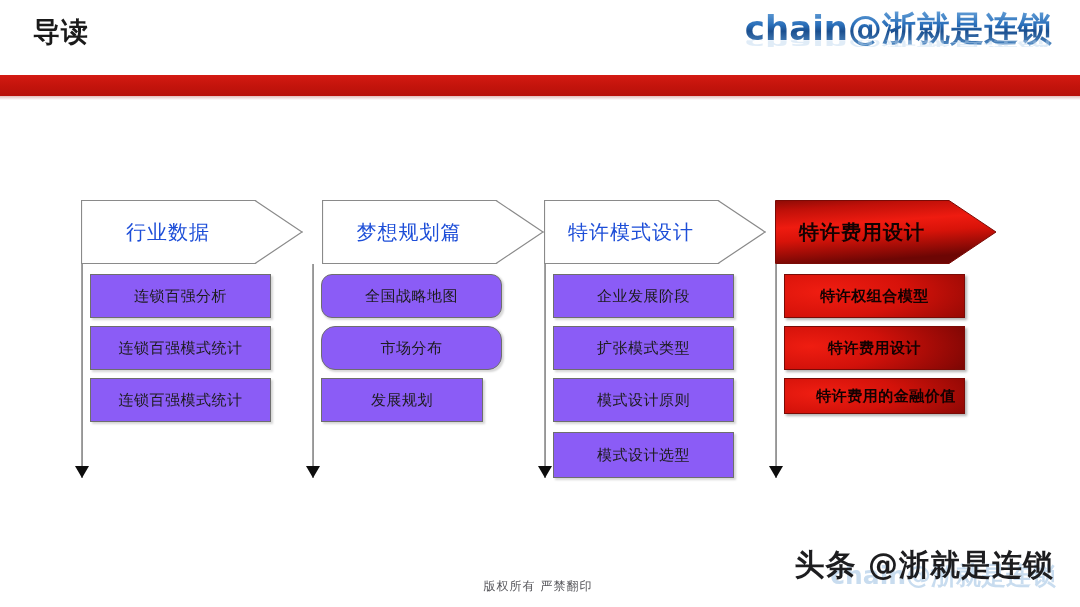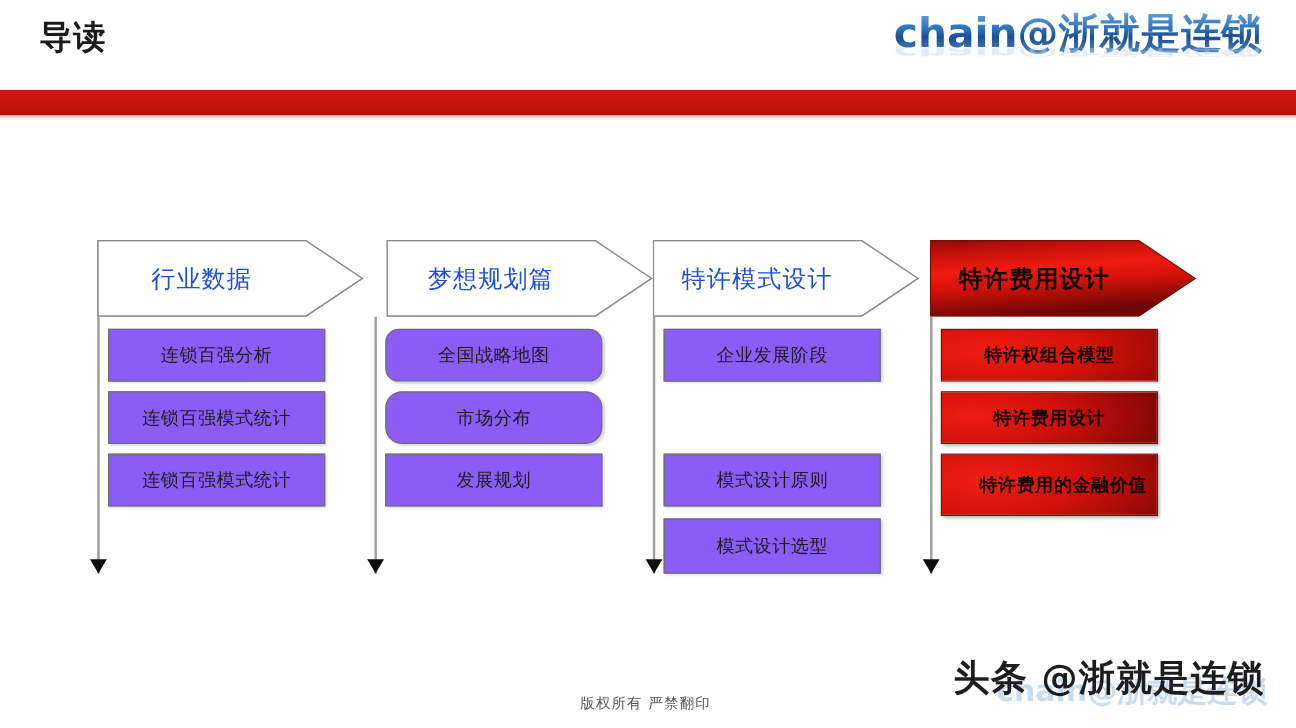--- a/index.html
+++ b/index.html
@@ -248,35 +248,36 @@
         <svg class="chev-outline" width="222" height="64" viewBox="0 0 222 64">
           <polygon points="0.5,0.5 174,0.5 221,32 174,63.5 0.5,63.5" fill="none" stroke="#8a8a8a" stroke-width="1.2"></polygon>
         </svg>
         <div class="chev-label">梦想规划篇</div>
       </div>
       <div class="connector" style="left:0px; top:64px; height:214px;"></div>
       <div class="arrowhead" style="left:-6px; top:266px;"></div>
 
       <div class="item-box plain" style="left:9px; top:74px;  width:181px; height:44px;border-radius:11px;">全国战略地图</div>
       <div class="item-box plain" style="left:9px; top:126px; width:181px; height:44px;border-radius:14px;">市场分布</div>
-      <div class="item-box plain" style="left:9px; top:178px; width:181px; height:44px;">发展规划</div>
+      <div class="item-box plain" style="left:9px; top:178px; width:162px; height:44px;">发展规划</div>
     </div>
 
     <div class="column" style="left:544px;">
       <div class="chev">
         <div class="chev-shape"></div>
         <svg class="chev-outline" width="222" height="64" viewBox="0 0 222 64">
           <polygon points="0.5,0.5 174,0.5 221,32 174,63.5 0.5,63.5" fill="none" stroke="#8a8a8a" stroke-width="1.2"></polygon>
         </svg>
         <div class="chev-label">特许模式设计</div>
       </div>
       <div class="connector" style="left:0px; top:64px; height:214px;"></div>
       <div class="arrowhead" style="left:-6px; top:266px;"></div>
 
       <div class="item-box plain" style="left:9px; top:74px;  width:181px; height:44px;">企业发展阶段</div>
+      <div class="item-box plain" style="left:9px; top:126px; width:181px; height:44px;">扩张模式类型</div>
       <div class="item-box plain" style="left:9px; top:178px; width:181px; height:44px;">模式设计原则</div>
       <div class="item-box plain" style="left:9px; top:232px; width:181px; height:46px;text-align:right;">模式设计选型</div>
     </div>
 
     <div class="column" style="left:775px;">
       <div class="chev red">
         <svg class="chev-outline" width="222" height="64" viewBox="0 0 222 64">
           <defs>
             <linearGradient id="redChevGrad" x1="0" y1="0" x2="0.25" y2="1">
               <stop offset="0%" stop-color="#8d0b06"></stop>
@@ -290,21 +291,21 @@
         </svg>
         <div class="chev-label">特许费用设计</div>
       </div>
       <div class="connector" style="left:0px; top:64px; height:214px;"></div>
       <div class="arrowhead" style="left:-6px; top:266px;"></div>
 
       <div class="item-box red" style="left:9px; top:74px;  width:181px; height:44px;
            background: radial-gradient(ellipse 120% 160% at 22% 40%, #f01d11 0%, #d6120a 38%, #9c0a05 72%, #5d0403 100%);">特许权组合模型</div>
       <div class="item-box red" style="left:9px; top:126px; width:181px; height:44px;
            background: radial-gradient(ellipse 120% 170% at 14% 46%, #ef1d11 0%, #d1110a 34%, #8d0805 70%, #4c0302 100%);">特许费用设计</div>
-      <div class="item-box red" style="left:9px; top:178px; width:181px; height:52px;
+      <div class="item-box red" style="left:9px; top:178px; width:181px; height:36px;
            background: radial-gradient(ellipse 120% 165% at 20% 42%, #f01e12 0%, #d3120a 36%, #930905 72%, #520302 100%); padding-left: 23px;">特许费用的金融价值</div>
     </div>
 
   </div>
 
   <div class="copyright">版权所有  严禁翻印</div>
 
   <div class="watermark">
     <span class="wm-ghost">chain@浙就是连锁</span>
     <span class="wm-text">头条 @浙就是连锁</span>

